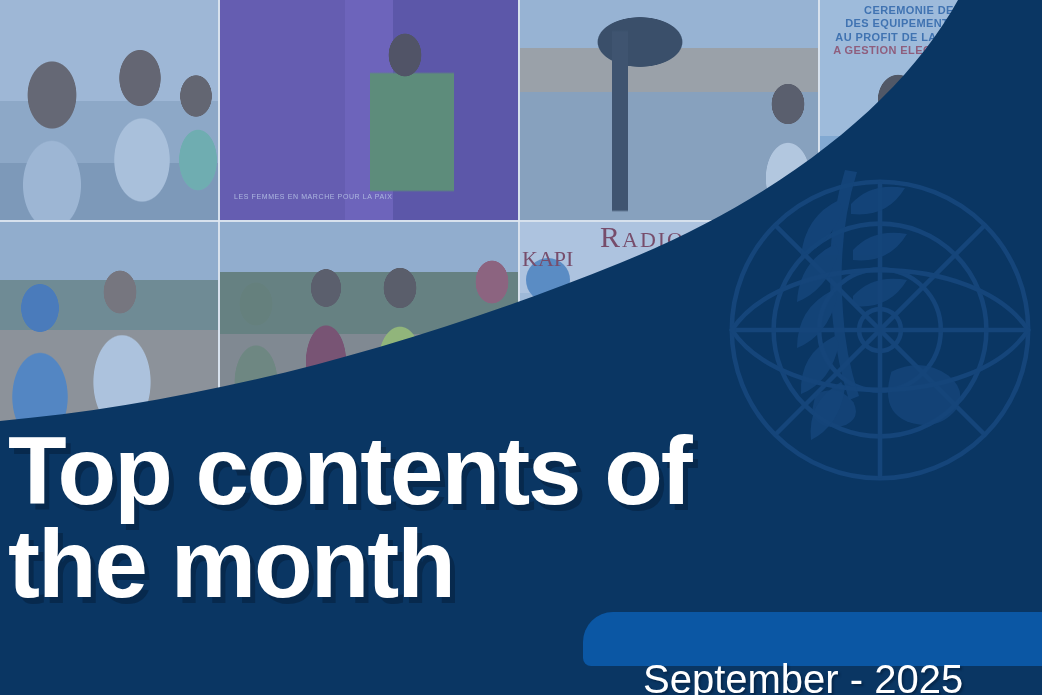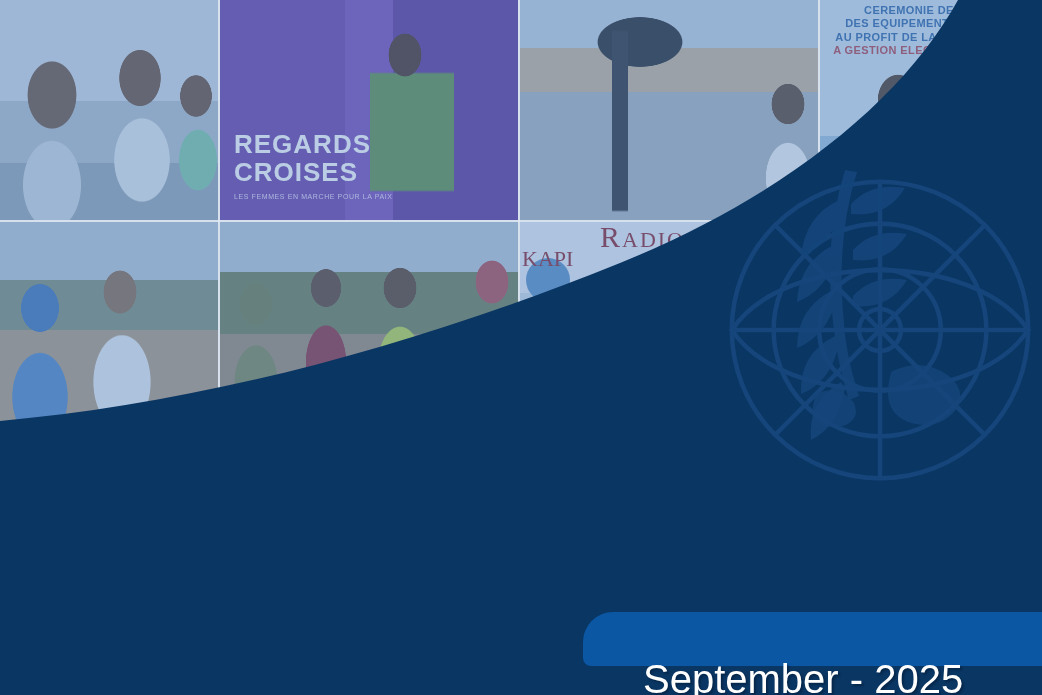--- a/index.html
+++ b/index.html
@@ -145,21 +145,20 @@
 <div id="poster">
 
   <div id="collage">
 
     <div class="ph" id="ph1">
       <div class="scene s-conf"></div>
     </div>
 
     <div class="ph" id="ph2">
       <div class="scene s-poster">
-        <div style="position:absolute;left:14px;bottom:34px;color:#fff;font-size:26px;font-weight:bold;letter-spacing:1px;line-height:1.05;">REGARDS<br>CROISES</div>
         <div style="position:absolute;left:14px;bottom:20px;color:#e4d4f5;font-size:7px;letter-spacing:.6px;">LES FEMMES EN MARCHE POUR LA PAIX</div>
       </div>
     </div>
 
     <div class="ph" id="ph3">
       <div class="scene s-press"></div>
     </div>
 
     <div class="ph" id="ph4">
       <div class="scene s-cer">
@@ -234,18 +233,20 @@
           <path d="M-70,6 q-36,18 -34,58 q30,-12 38,-50 Z"></path>
           <path d="M-64,52 q-34,20 -30,58 q28,-14 34,-52 Z"></path>
           <path d="M-54,-126 q20,-22 54,-16 q-18,30 -54,26 Z"></path>
           <path d="M-52,-80 q20,-22 54,-16 q-18,30 -54,26 Z"></path>
           <path d="M-52,-34 q20,-22 54,-16 q-18,30 -54,26 Z"></path>
         </g>
       </g>
     </g>
   </svg>
 
+  <div id="headline">Top contents of
+the month</div>
 
   <div id="date-banner">
     <div id="date-text">September - 2025</div>
   </div>
 
 </div>
 
 </body></html>

